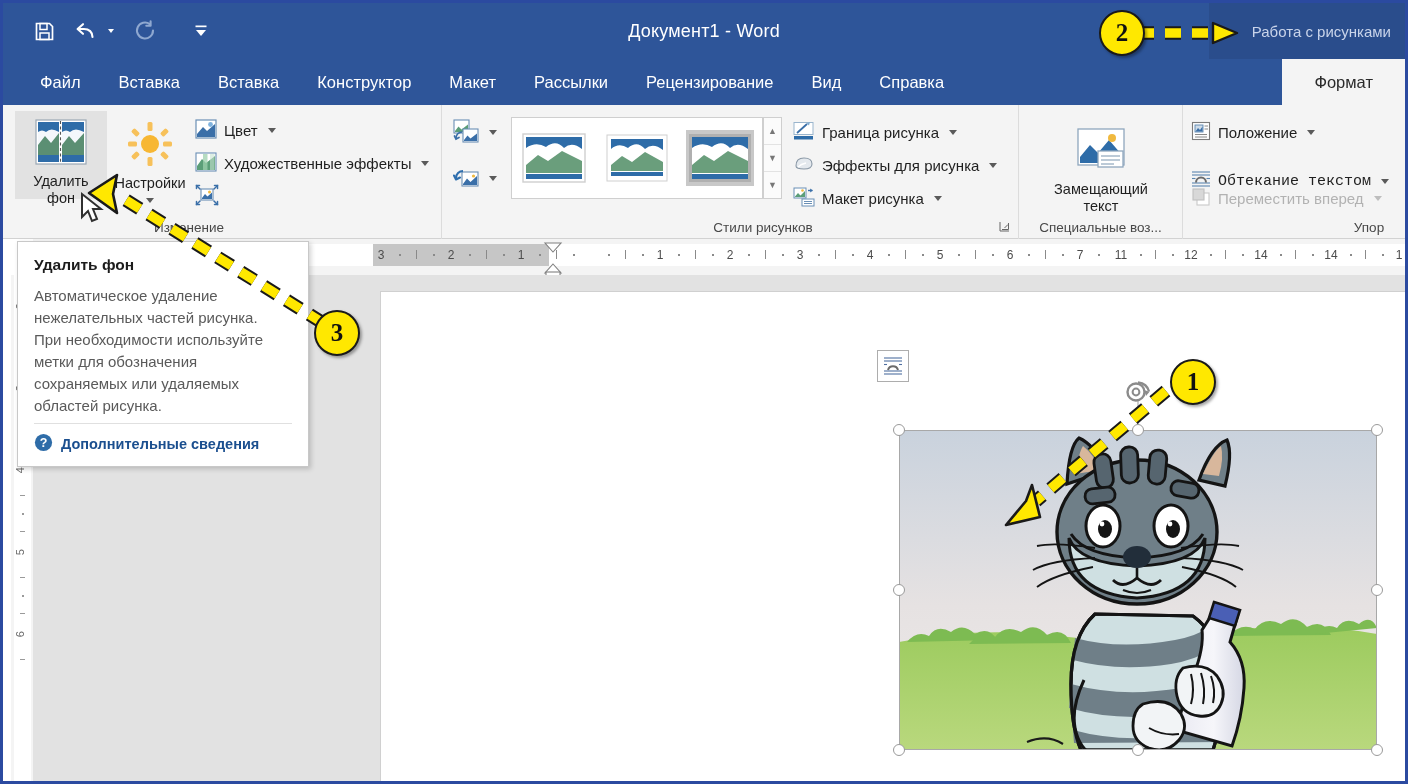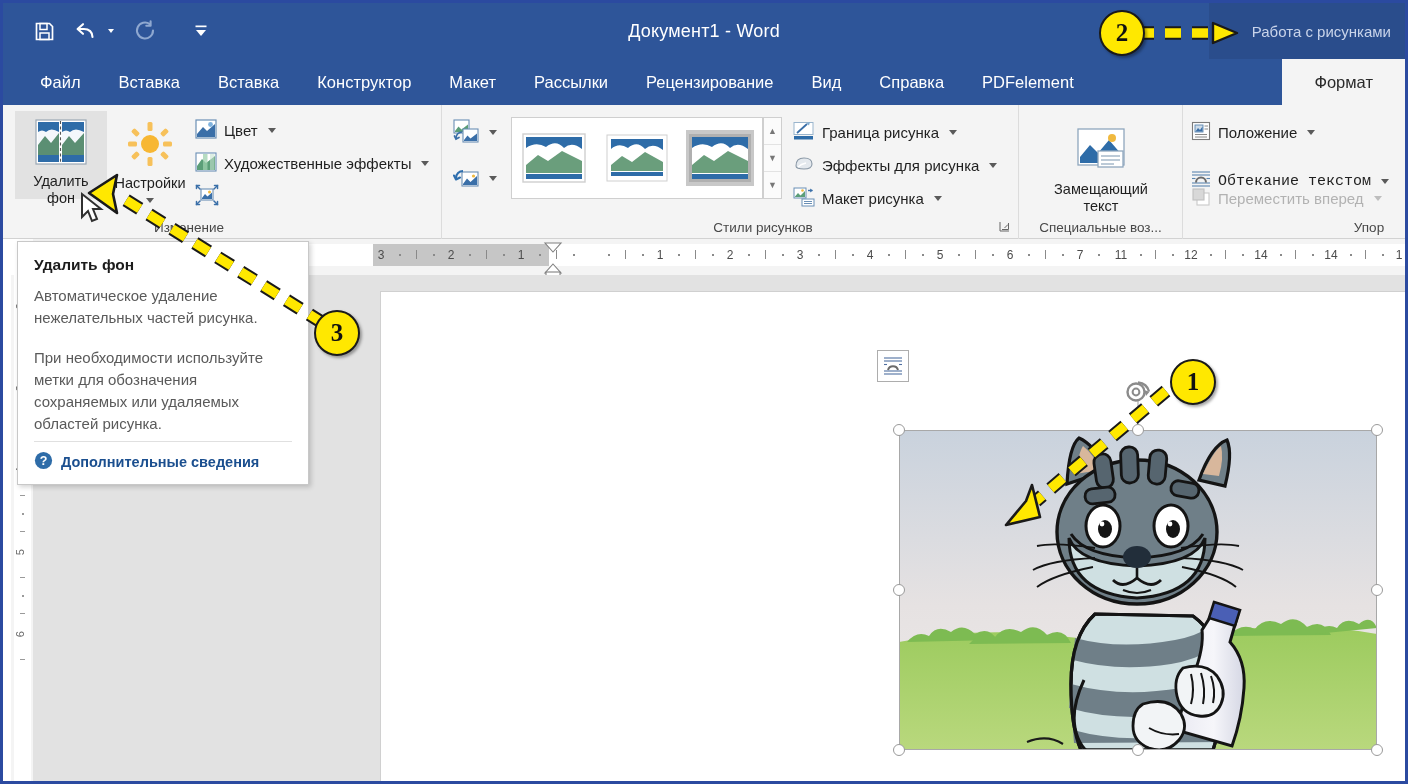--- a/index.html
+++ b/index.html
@@ -272,21 +272,21 @@
     position: absolute; left: 14px; top: 238px;
     width: 292px;
     background: #ffffff;
     border: 1px solid #c8c8c8;
     box-shadow: 2px 2px 5px rgba(0,0,0,.18);
     padding: 14px 16px 0 16px;
     z-index: 40;
   }
   .tt-title { font-size: 15.5px; font-weight: bold; color: #1c1c1c; margin-bottom: 11px; }
   .tt-body { font-size: 15px; color: #5a5a5a; line-height: 22px; }
-  .tt-body p { margin-bottom: 18px; }
+  .tt-body p { }
   .tt-sep { border-top: 1px solid #e0e0e0; margin-top: 2px; }
   .tt-link {
     display: flex; align-items: center; gap: 8px;
     padding: 9px 0 11px 0;
     font-size: 14.5px; font-weight: bold; color: #1b4f8f;
   }
 
   
   .overlay { position: absolute; inset: 0; pointer-events: none; z-index: 60; }
   .badge {
@@ -346,21 +346,20 @@
   <div class="tabbar">
     <div class="tab first">Файл</div>
     <div class="tab">Вставка</div>
     <div class="tab">Вставка</div>
     <div class="tab">Конструктор</div>
     <div class="tab">Макет</div>
     <div class="tab">Рассылки</div>
     <div class="tab">Рецензирование</div>
     <div class="tab">Вид</div>
     <div class="tab">Справка</div>
-    <div class="tab">PDFelement</div>
     <div class="tab-spacer"></div>
     <div class="tab active">Формат</div>
   </div>
 
   <div class="ribbon">
 
     <div class="rgroup" style="left:6px; width:433px;">
 
       <div class="bigbtn hover" style="left:6px; top:6px; height:88px;">
         <span>

